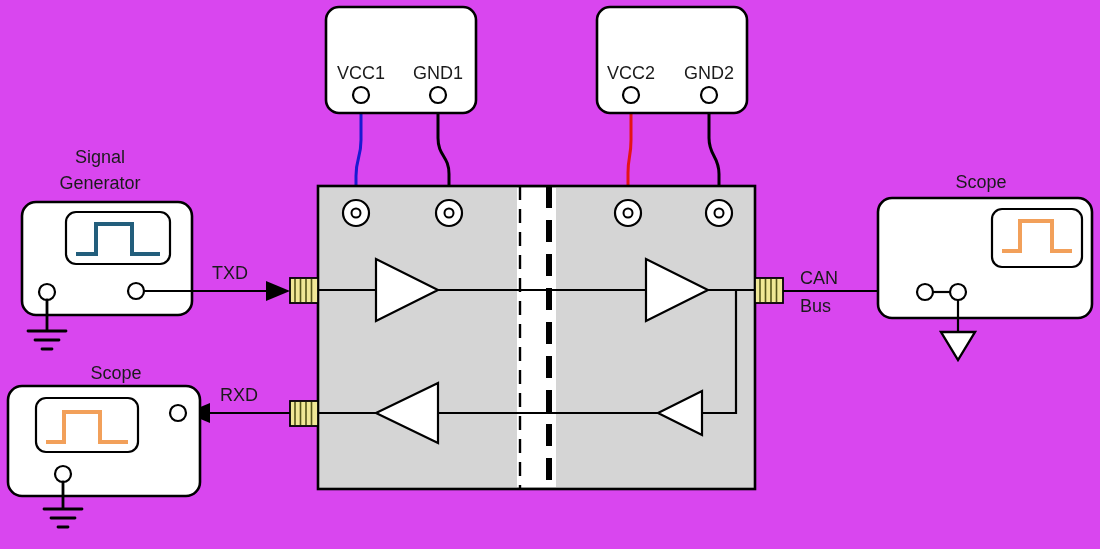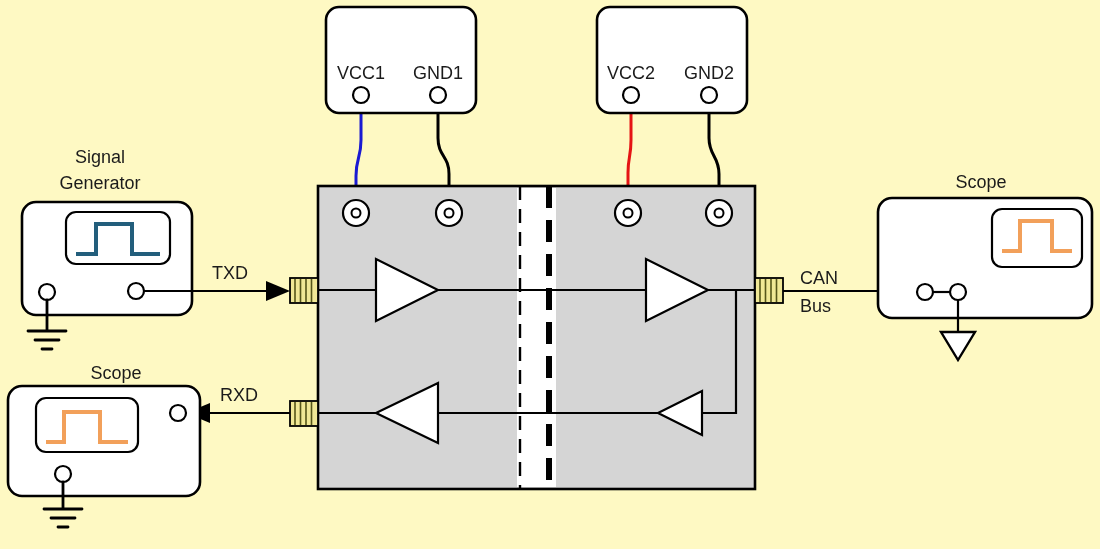--- a/index.html
+++ b/index.html
@@ -1,16 +1,16 @@
 <!DOCTYPE html>
 <html><head>
 <meta charset="utf-8">
 <style>
   html,body{margin:0;padding:0;background:#ffffff;}
-  .stage{position:relative;width:1100px;height:549px;background:#fef9c3;overflow:hidden;}
+  .stage{position:relative;width:1100px;height:549px;background:#d946ef;overflow:hidden;}
   svg{display:block;}
   text{font-family:"Liberation Sans","DejaVu Sans",sans-serif;font-size:18px;fill:#1b1b1b;}
   .label-mid{text-anchor:middle;}
   .label-start{text-anchor:start;}
   .box{fill:#ffffff;stroke:#000000;stroke-width:2.6;}
   .wavebox{fill:#ffffff;stroke:#000000;stroke-width:2.2;}
   .term{fill:#ffffff;stroke:#000000;stroke-width:2.2;}
   .dot{fill:#ffffff;stroke:#000000;stroke-width:2;}
   .wire{fill:none;stroke-width:3;}
   .sig{fill:none;stroke:#000000;stroke-width:2.2;}

